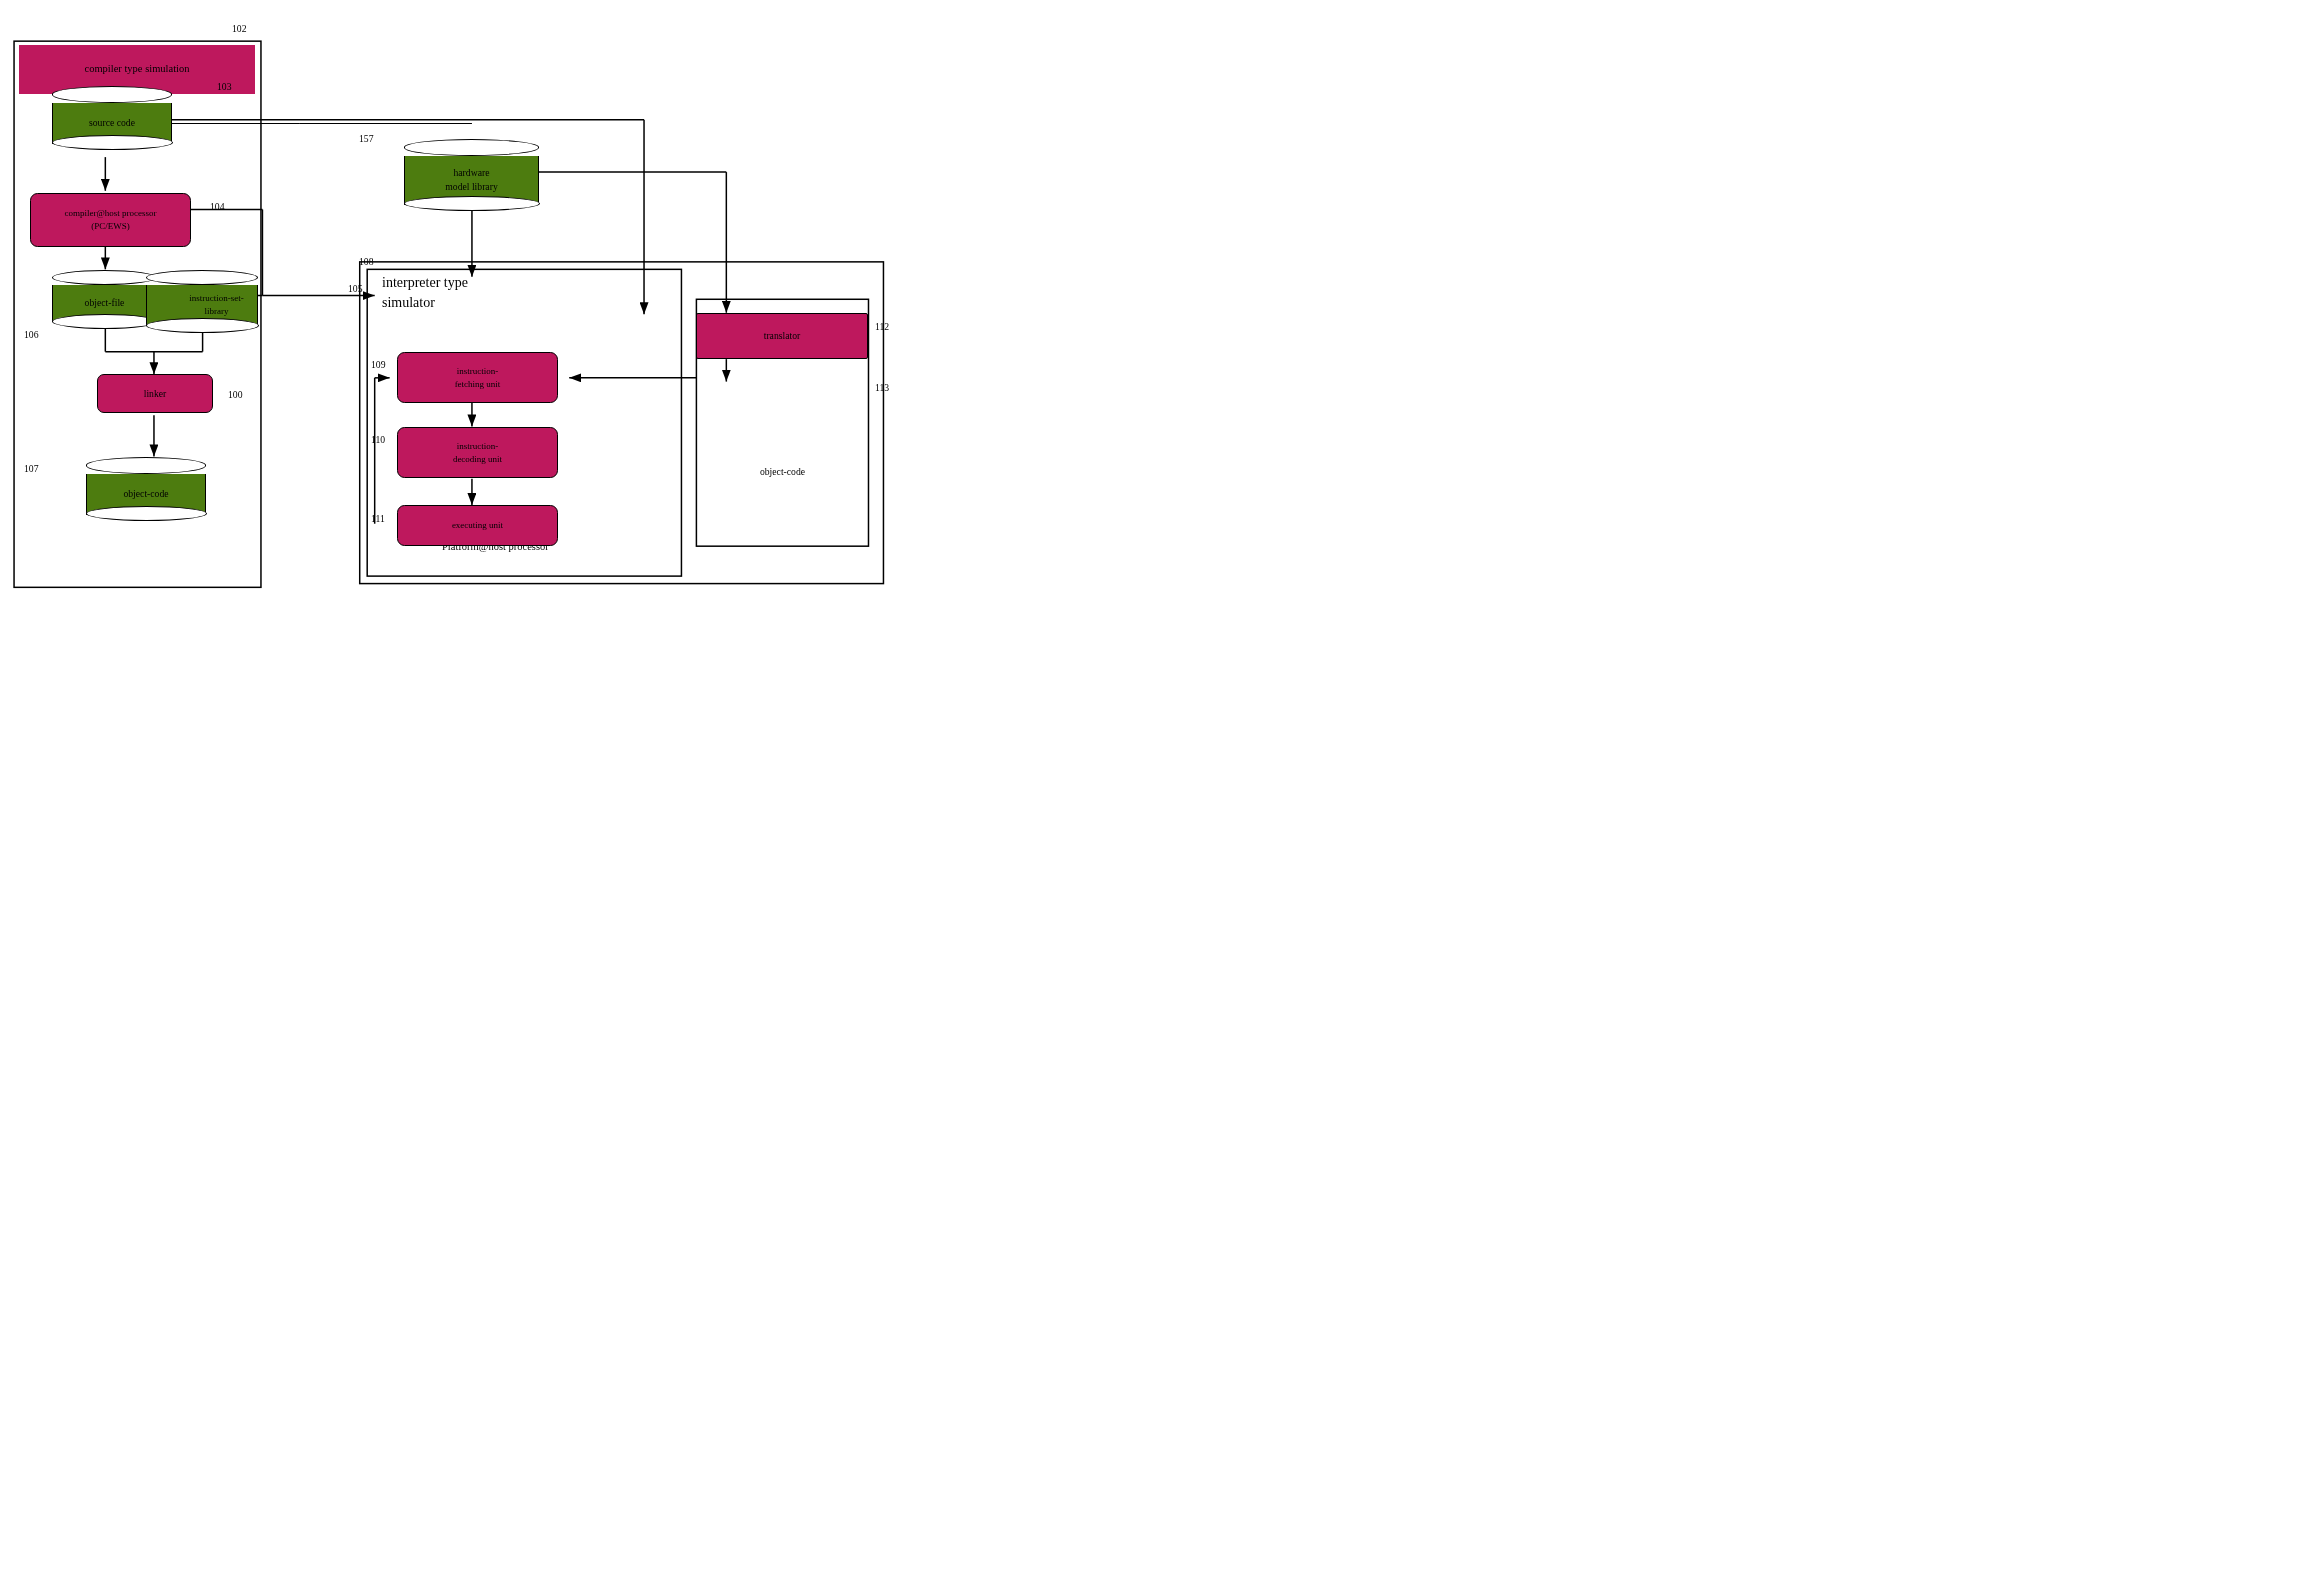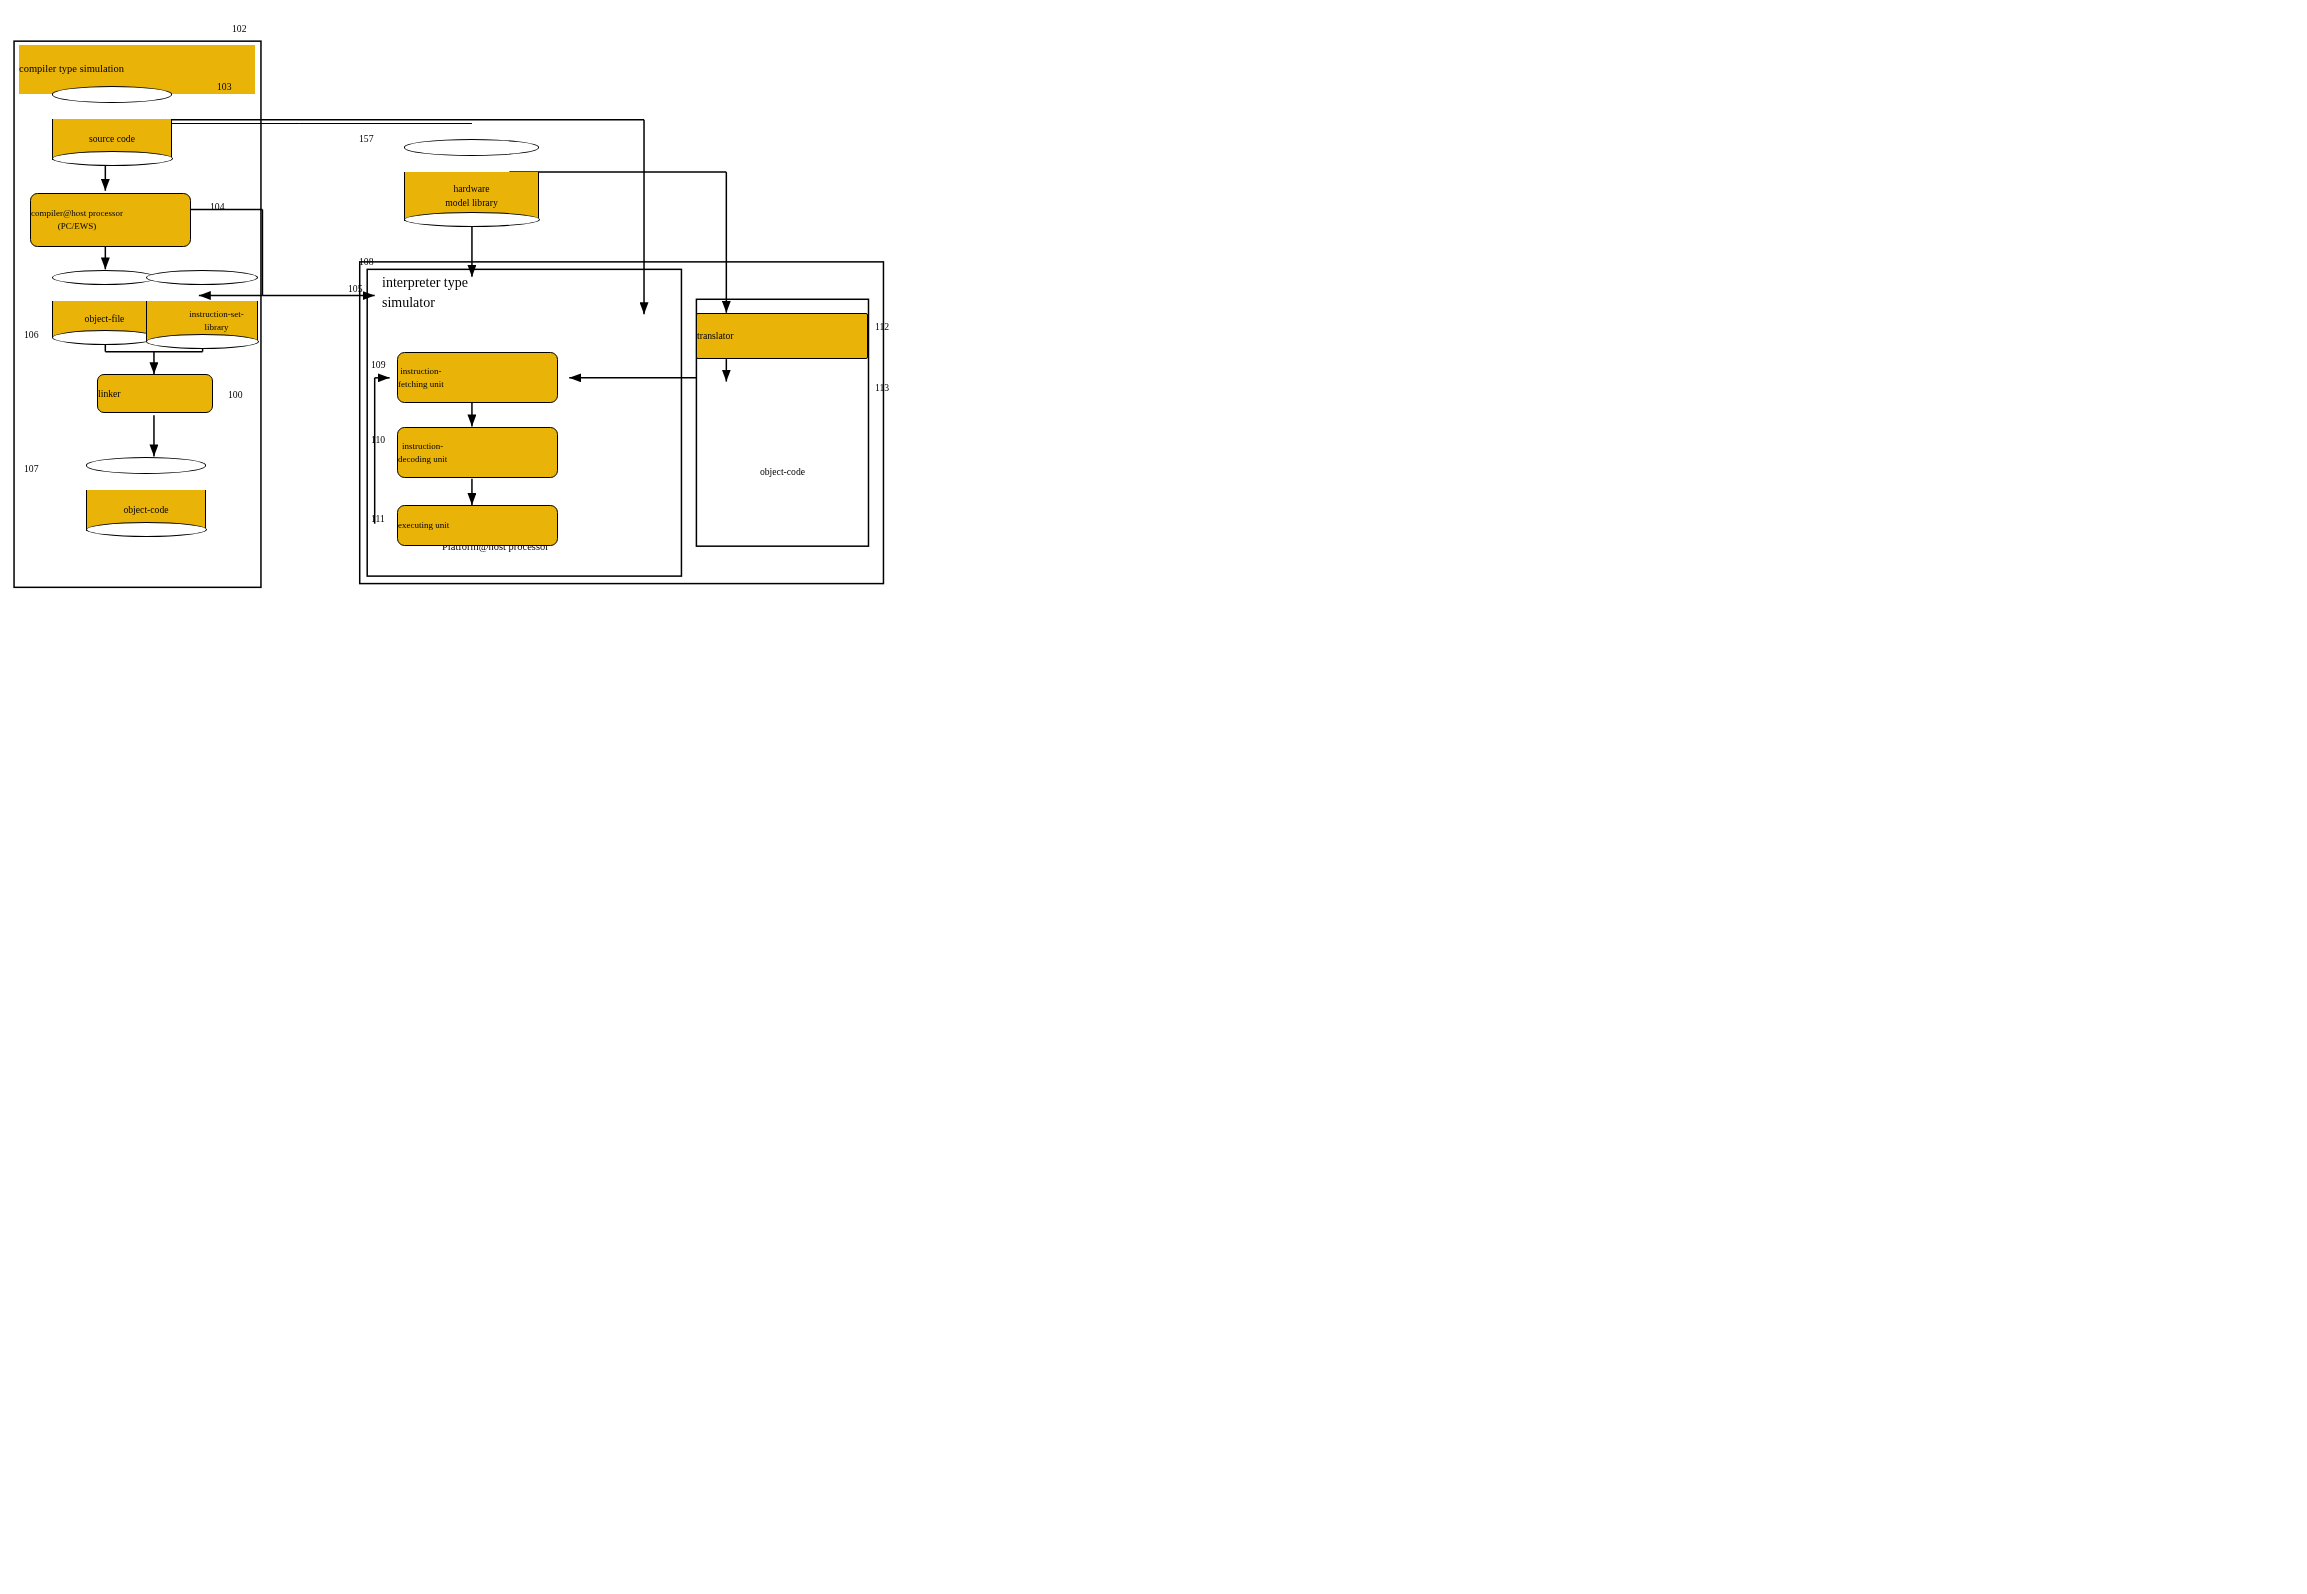--- a/index.html
+++ b/index.html
@@ -13,55 +13,54 @@
     }
     .diagram {
       position: relative;
       width: 899px;
       height: 621px;
     }
     
     .box {
       position: absolute;
       border: 1.5px solid #000;
-      background: #eab308;
-      display: flex;
-      align-items: center;
-      justify-content: flex-start;
-      text-align: center;
-      font-size: 9.7px;
-      line-height: 1.4;
-    }
-    .box-rounded {
-      border-radius: 7.5px;
-    }
-    .box-rect {
-      border-radius: 2px;
-    }
-    
-    .cylinder {
-      position: absolute;
-      display: flex;
-      flex-direction: column;
-      align-items: center;
-      justify-content: center;
-    }
-    .cyl-body {
-      position: relative;
-      border-left: 1.5px solid #000;
-      border-right: 1.5px solid #000;
-      border-bottom: 1.5px solid #000;
-      background: #eab308;
+      background: #be185d;
       display: flex;
       align-items: center;
       justify-content: center;
       text-align: center;
       font-size: 9.7px;
       line-height: 1.4;
-      margin-top: 16px;
+    }
+    .box-rounded {
+      border-radius: 7.5px;
+    }
+    .box-rect {
+      border-radius: 2px;
+    }
+    
+    .cylinder {
+      position: absolute;
+      display: flex;
+      flex-direction: column;
+      align-items: center;
+      justify-content: center;
+    }
+    .cyl-body {
+      position: relative;
+      border-left: 1.5px solid #000;
+      border-right: 1.5px solid #000;
+      border-bottom: 1.5px solid #000;
+      background: #4d7c0f;
+      display: flex;
+      align-items: center;
+      justify-content: center;
+      text-align: center;
+      font-size: 9.7px;
+      line-height: 1.4;
     }
     .cyl-top {
       position: relative;
       border: 1.5px solid #000;
       border-radius: 50%;
       background: #fff;
       z-index: 2;
     }
     .cyl-bottom-ellipse {
       position: absolute;

